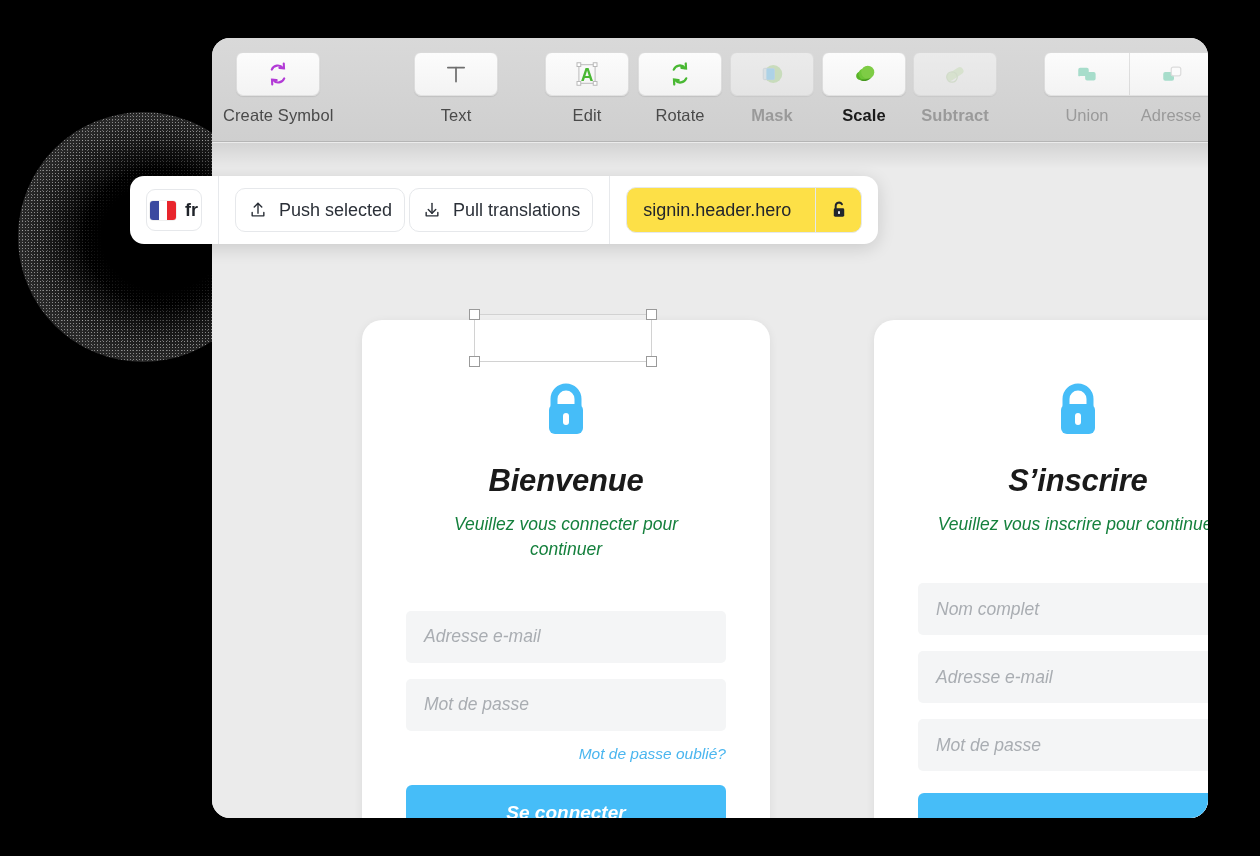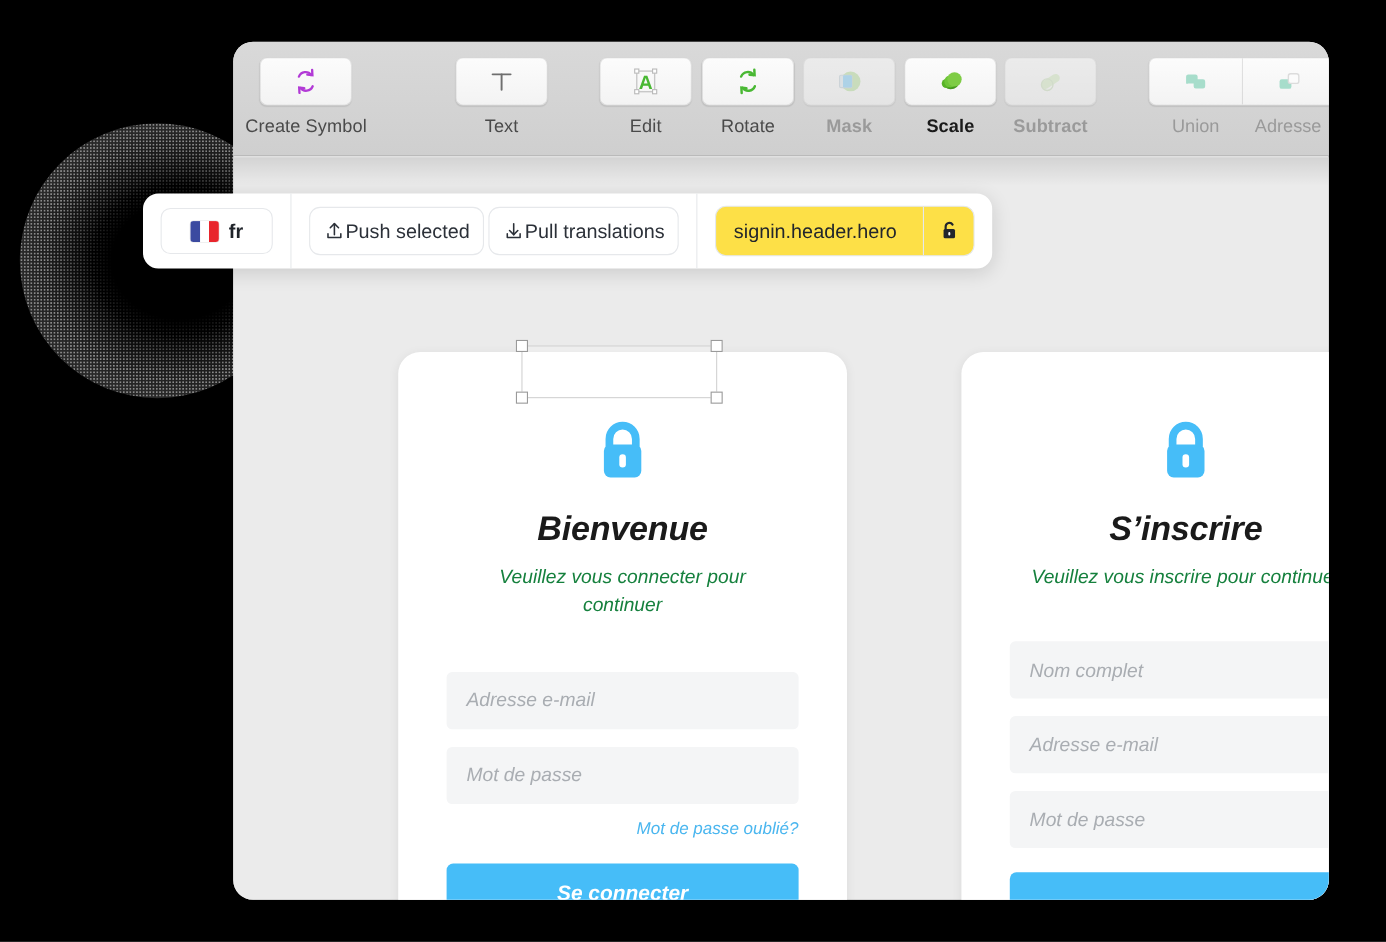--- a/index.html
+++ b/index.html
@@ -105,35 +105,35 @@
     background: #fff;
     box-shadow: 0 4px 18px rgba(0,0,0,.14);
     display: flex; align-items: center;
     z-index: 20;
   }
   #plugin-bar .pb-sect { display: flex; align-items: center; height: 100%; padding: 0 16px; }
   #plugin-bar .pb-div { width: 1px; height: 68px; background: #e7e9ec; }
 
   .lang-btn {
     display: flex; align-items: center; gap: 9px;
-    height: 42px; padding: 0 26px;
+    height: 42px; padding: 0 3px;
     border: 1px solid #e6e8eb; border-radius: 9px; background: #fff; justify-content: flex-end;
   }
   .flag {
     width: 26px; height: 19px; border-radius: 3px; overflow: hidden;
     display: flex; box-shadow: 0 0 0 .5px rgba(0,0,0,.12);
   }
   .flag i { display: block; height: 100%; flex: 1; }
   .flag i:nth-child(1) { background: #3b4aa0; }
   .flag i:nth-child(2) { background: #fff; }
   .flag i:nth-child(3) { background: #e8252c; }
   .lang-code { font-size: 18px; font-weight: 700; color: #1f2329; }
 
   .pb-btn {
-    display: flex; align-items: center; 
+    display: flex; align-items: center; gap: 11px;
     height: 44px; padding: 0 12px;
     border: 1px solid #e6e8eb; border-radius: 10px; background: #fff;
     font-size: 18px; color: #2b3038; white-space: nowrap;
   }
   .pb-btn + .pb-btn { margin-left: 4px; }
 
   .key-field {
     display: flex; align-items: center;
     height: 46px; border: 1px solid #e4e8ee; border-radius: 10px;
     background: #fde047; overflow: hidden;

